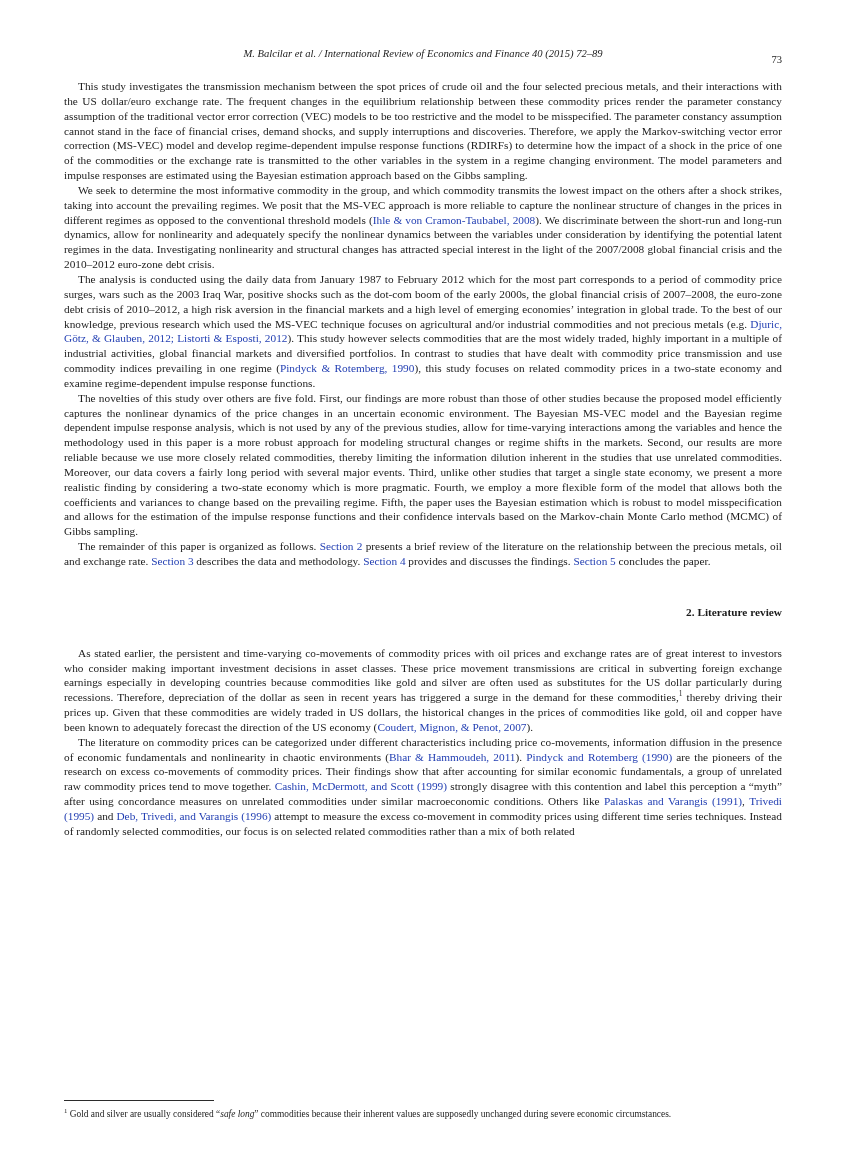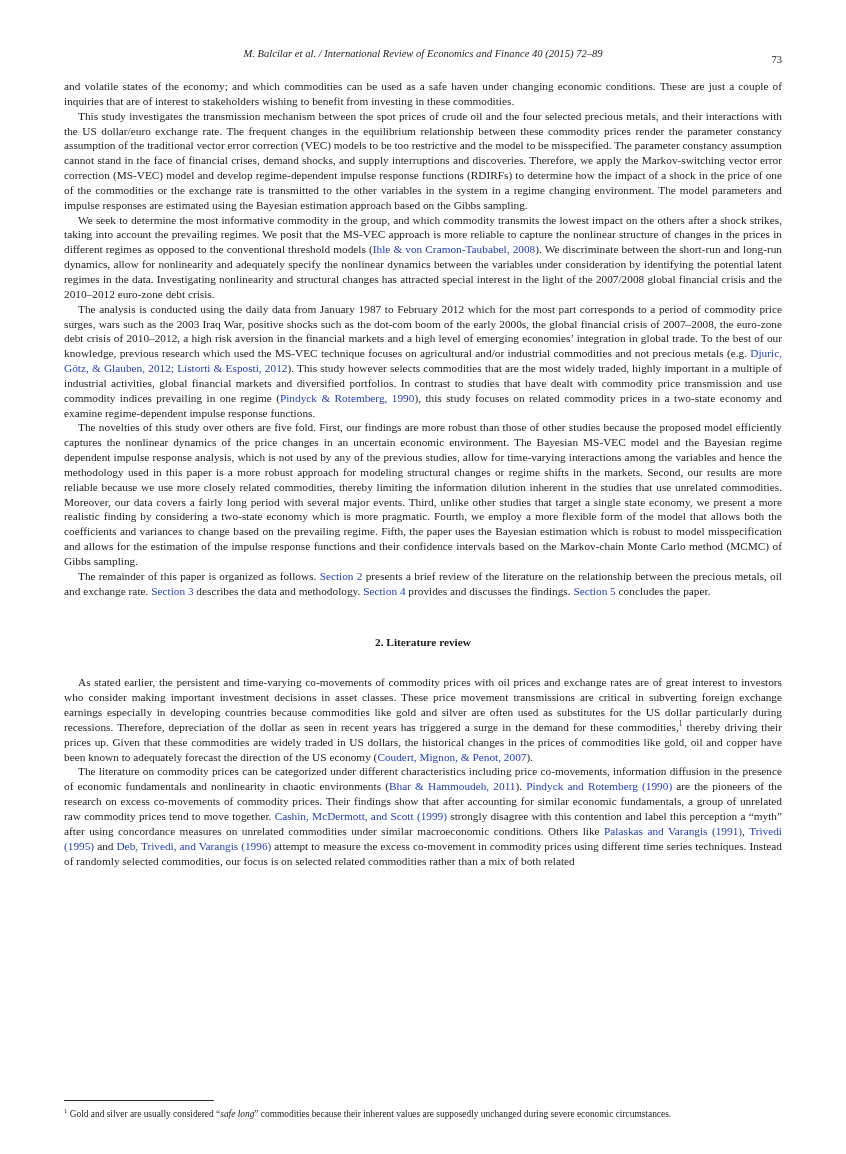--- a/index.html
+++ b/index.html
@@ -32,21 +32,21 @@
   a.cite {
     color: var(--link-color, #2440b3);
     text-decoration: none;
     cursor: pointer;
   }
   sup.fn-ref { font-size: 7.5px; line-height: 0; }
   .section-heading {
     font-weight: bold;
     font-size: 11.3px;
     margin: 36px 0 26px 0;
-    text-align: center;
+    text-align: right;
   }
   .footnote {
     position: absolute;
     left: 64px; right: 64px; bottom: 34px;
     font-size: 9.4px;
     line-height: 12.5px;
     text-align: justify;
   }
   .footnote-rule {
     width: 150px;
@@ -62,21 +62,20 @@
 <div class="page">
   <div class="content">
 
     <div class="header-row">
       <span class="running-title">M. Balcilar et al. / International Review of Economics and Finance 40 (2015) 72–89</span>
       <span class="page-number">73</span>
     </div>
 
     <div class="body-text">
       <div>
-          <p class="para">and volatile states of the economy; and which commodities can be used as a safe haven under changing economic conditions. These are just a couple of inquiries that are of interest to stakeholders wishing to benefit from investing in these commodities.</p>
           <p class="para indent">This study investigates the transmission mechanism between the spot prices of crude oil and the four selected precious metals, and their interactions with the US dollar/euro exchange rate. The frequent changes in the equilibrium relationship between these commodity prices render the parameter constancy assumption of the traditional vector error correction (VEC) models to be too restrictive and the model to be misspecified. The parameter constancy assumption cannot stand in the face of financial crises, demand shocks, and supply interruptions and discoveries. Therefore, we apply the Markov-switching vector error correction (MS-VEC) model and develop regime-dependent impulse response functions (RDIRFs) to determine how the impact of a shock in the price of one of the commodities or the exchange rate is transmitted to the other variables in the system in a regime changing environment. The model parameters and impulse responses are estimated using the Bayesian estimation approach based on the Gibbs sampling.</p>
           <p class="para indent">We seek to determine the most informative commodity in the group, and which commodity transmits the lowest impact on the others after a shock strikes, taking into account the prevailing regimes. We posit that the MS-VEC approach is more reliable to capture the nonlinear structure of changes in the prices in different regimes as opposed to the conventional threshold models (<a class="cite">Ihle &amp; von Cramon-Taubabel, 2008</a>). We discriminate between the short-run and long-run dynamics, allow for nonlinearity and adequately specify the nonlinear dynamics between the variables under consideration by identifying the potential latent regimes in the data. Investigating nonlinearity and structural changes has attracted special interest in the light of the 2007/2008 global financial crisis and the 2010–2012 euro-zone debt crisis.</p>
           <p class="para indent">The analysis is conducted using the daily data from January 1987 to February 2012 which for the most part corresponds to a period of commodity price surges, wars such as the 2003 Iraq War, positive shocks such as the dot-com boom of the early 2000s, the global financial crisis of 2007–2008, the euro-zone debt crisis of 2010–2012, a high risk aversion in the financial markets and a high level of emerging economies’ integration in global trade. To the best of our knowledge, previous research which used the MS-VEC technique focuses on agricultural and/or industrial commodities and not precious metals (e.g. <a class="cite">Djuric, Götz, &amp; Glauben, 2012; Listorti &amp; Esposti, 2012</a>). This study however selects commodities that are the most widely traded, highly important in a multiple of industrial activities, global financial markets and diversified portfolios. In contrast to studies that have dealt with commodity price transmission and use commodity indices prevailing in one regime (<a class="cite">Pindyck &amp; Rotemberg, 1990</a>), this study focuses on related commodity prices in a two-state economy and examine regime-dependent impulse response functions.</p>
           <p class="para indent">The novelties of this study over others are five fold. First, our findings are more robust than those of other studies because the proposed model efficiently captures the nonlinear dynamics of the price changes in an uncertain economic environment. The Bayesian MS-VEC model and the Bayesian regime dependent impulse response analysis, which is not used by any of the previous studies, allow for time-varying interactions among the variables and hence the methodology used in this paper is a more robust approach for modeling structural changes or regime shifts in the markets. Second, our results are more reliable because we use more closely related commodities, thereby limiting the information dilution inherent in the studies that use unrelated commodities. Moreover, our data covers a fairly long period with several major events. Third, unlike other studies that target a single state economy, we present a more realistic finding by considering a two-state economy which is more pragmatic. Fourth, we employ a more flexible form of the model that allows both the coefficients and variances to change based on the prevailing regime. Fifth, the paper uses the Bayesian estimation which is robust to model misspecification and allows for the estimation of the impulse response functions and their confidence intervals based on the Markov-chain Monte Carlo method (MCMC) of Gibbs sampling.</p>
           <p class="para indent">The remainder of this paper is organized as follows. <a class="cite">Section 2</a> presents a brief review of the literature on the relationship between the precious metals, oil and exchange rate. <a class="cite">Section 3</a> describes the data and methodology. <a class="cite">Section 4</a> provides and discusses the findings. <a class="cite">Section 5</a> concludes the paper.</p>
         </div>
 
       <h2 class="section-heading">2. Literature review</h2>
 
       <div>

